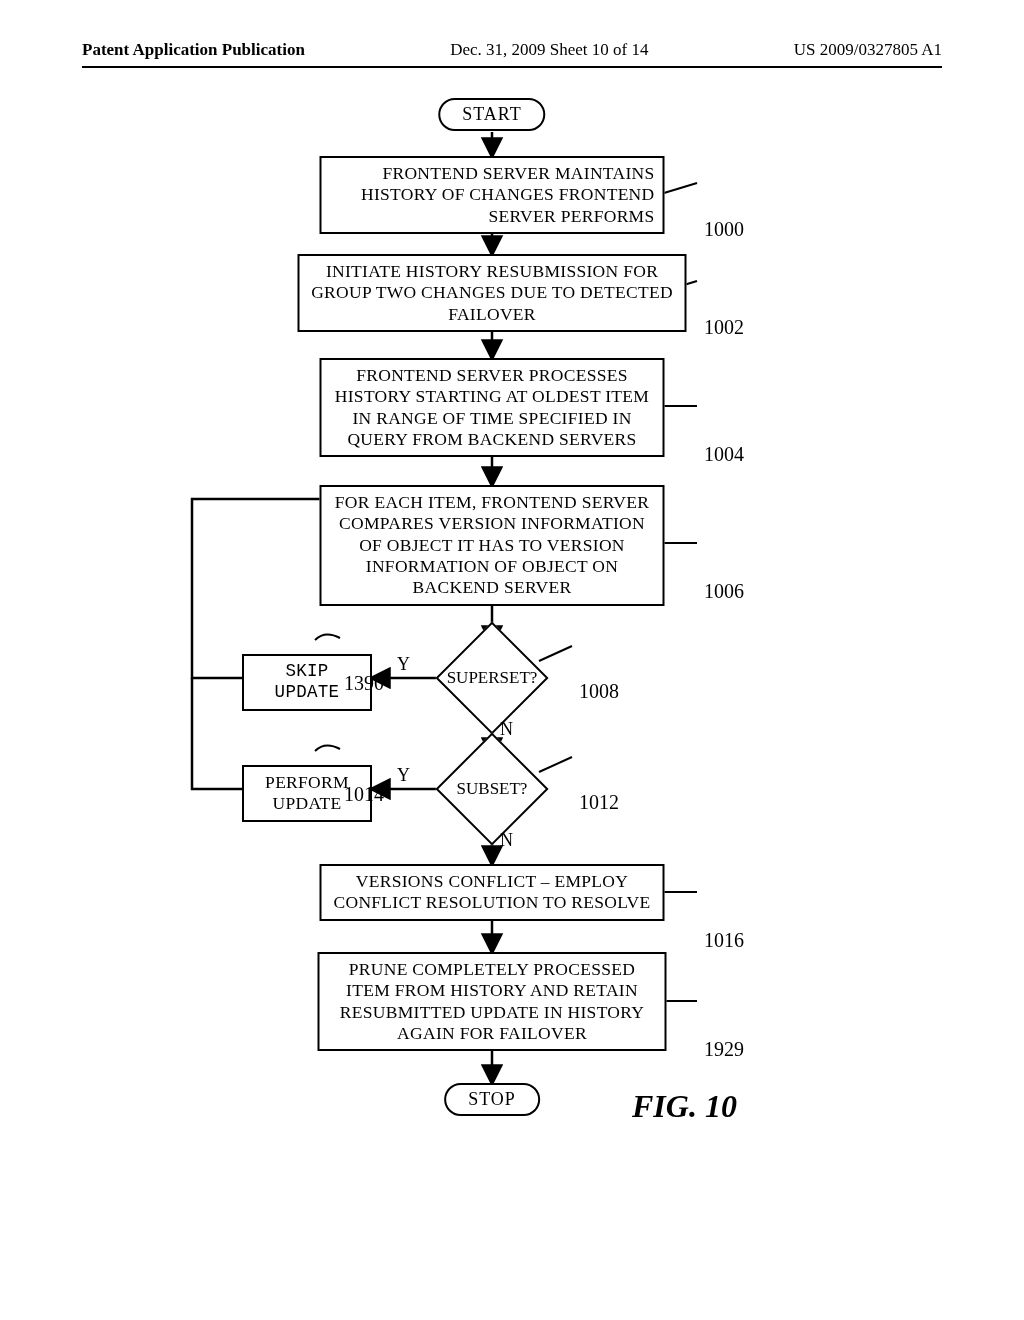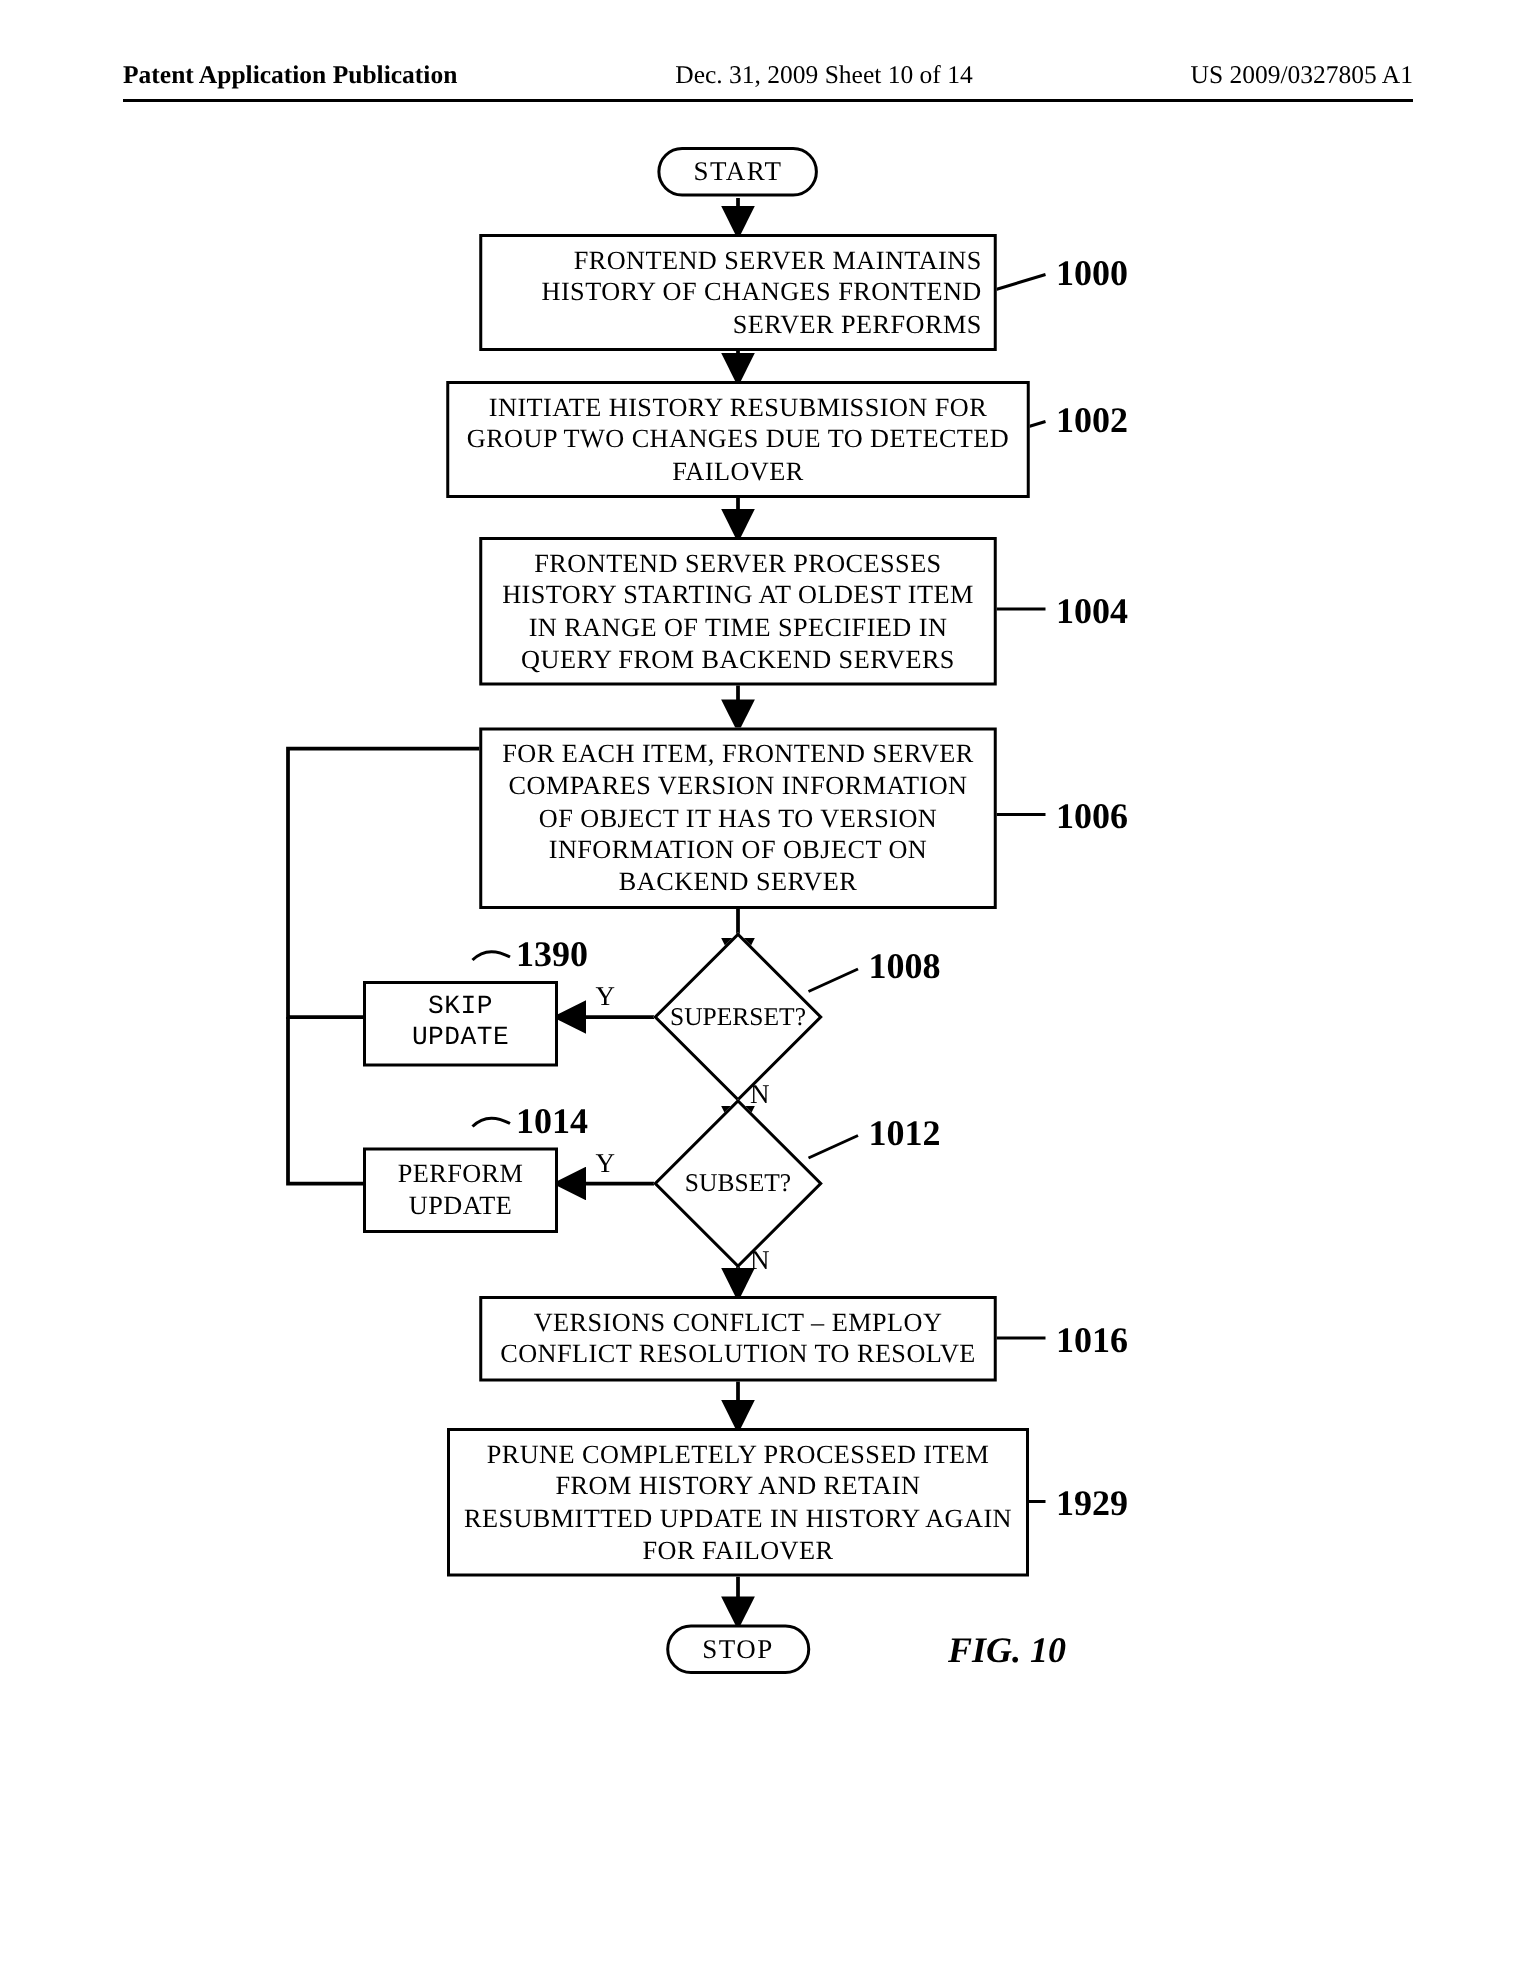--- a/index.html
+++ b/index.html
@@ -66,32 +66,33 @@
   }
   .diamond .dtext {
     position: absolute;
     top: 50%; left: 50%;
     transform: translate(-50%,-50%) rotate(-45deg);
     font-size: 17px;
     white-space: nowrap;
   }
   .reflabel {
     position: absolute;
-    font-size: 24px;
-    font-weight: bold;
+    font-size: 20px;
+    font-weight: normal;
     white-space: nowrap;
+    margin-top: 48px;
   }
   .edgelabel {
     position: absolute;
     font-size: 18px;
     white-space: nowrap;
   }
   .figcaption {
     position: absolute;
-    font-size: 24px;
+    font-size: 32px;
     font-weight: bold;
     font-style: italic;
   }
   svg.arrows {
     position: absolute;
     left: 0; top: 0;
     width: 860px; height: 1130px;
     pointer-events: none;
   }
 </style>
@@ -163,21 +164,21 @@
     <div class="box small-box" style="left:225px; top:556px;font-family:Liberation Mono, monospace;">SKIP UPDATE</div>
 
     <div class="diamond" style="left:410px; top:691px; width:80px; height:80px;">
       <span class="dtext">SUBSET?</span>
     </div>
 
     <div class="box" style="left:410px; top:766px; width:345px;">VERSIONS CONFLICT – EMPLOY CONFLICT RESOLUTION TO RESOLVE</div>
 
     <div class="box small-box" style="left:225px; top:667px;">PERFORM UPDATE</div>
 
-    <div class="box" style="left:410px; top:854px; width:388px;">PRUNE COMPLETELY PROCESSED ITEM FROM HISTORY AND RETAIN RESUBMITTED UPDATE IN HISTORY AGAIN FOR FAILOVER</div>
+    <div class="box" style="left:410px; top:854px; width:349px;">PRUNE COMPLETELY PROCESSED ITEM FROM HISTORY AND RETAIN RESUBMITTED UPDATE IN HISTORY AGAIN FOR FAILOVER</div>
 
     <div class="term" style="left:410px; top:985px;">STOP</div>
 
     <span class="reflabel" style="left:622px; top:72px;">1000</span>
     <span class="reflabel" style="left:622px; top:170px;">1002</span>
     <span class="reflabel" style="left:622px; top:297px;">1004</span>
     <span class="reflabel" style="left:622px; top:434px;">1006</span>
     <span class="reflabel" style="left:497px; top:534px;">1008</span>
     <span class="reflabel" style="left:262px; top:526px;">1390</span>
     <span class="reflabel" style="left:497px; top:645px;">1012</span>

